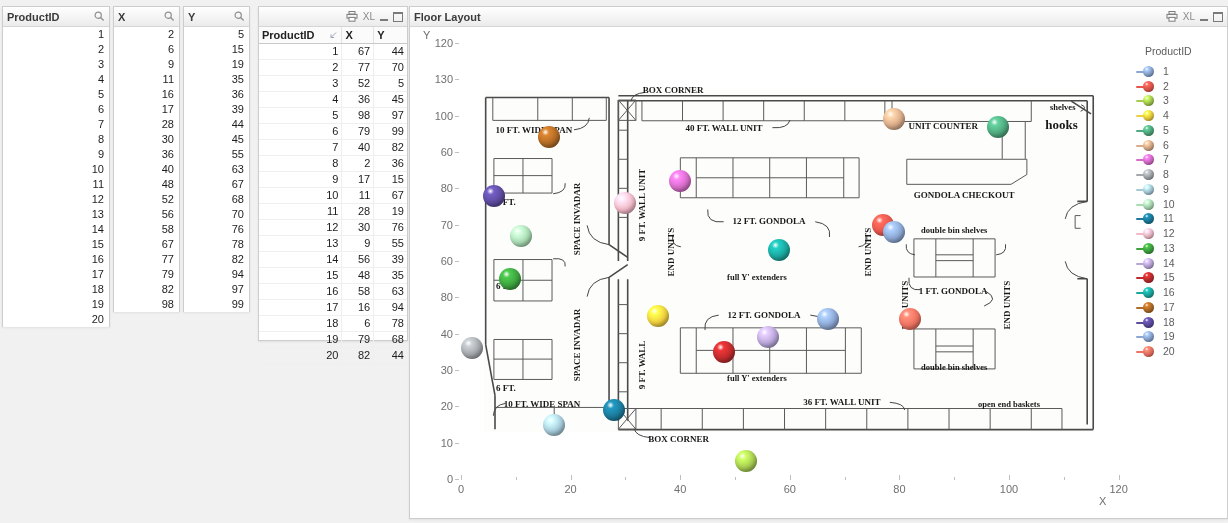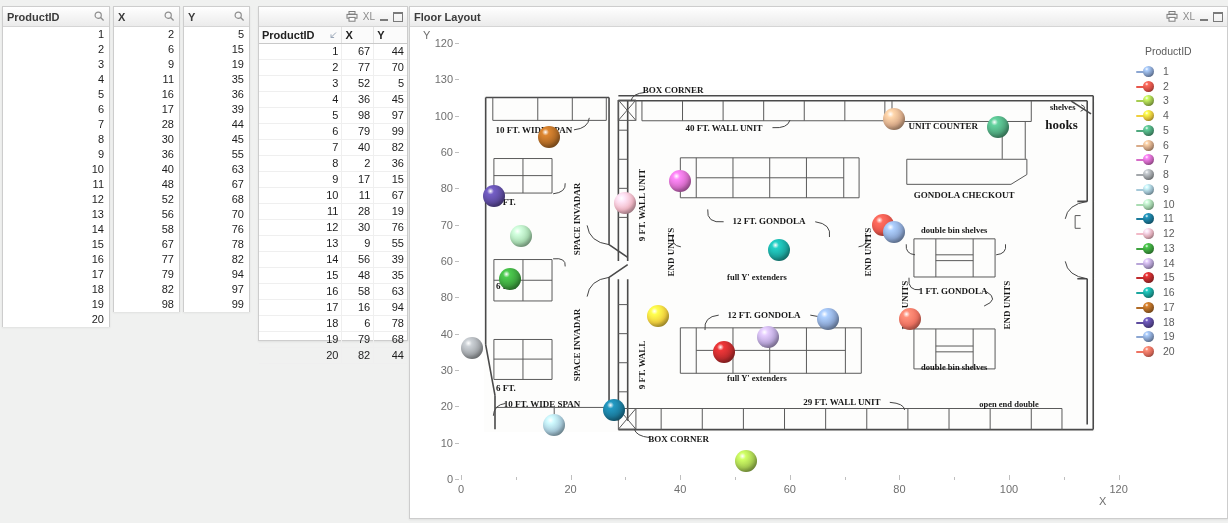--- a/index.html
+++ b/index.html
@@ -347,22 +347,22 @@
         <div class="fp-label" style="left: 354.044px; top: 287.775px; font-size: 9px;">12 FT. GONDOLA</div>
         <div class="fp-label" style="left: 346.92px; top: 249.625px; font-size: 8.5px;">full Y' extenders</div>
         <div class="fp-label" style="left: 346.92px; top: 351.358px; font-size: 8.5px;">full Y' extenders</div>
         <div class="fp-label rot" style="left: 261.432px; top: 224.919px; font-size: 9px;">END UNITS</div>
         <div class="fp-label rot" style="left: 457.616px; top: 224.919px; font-size: 9px;">END UNITS</div>
         <div class="fp-label rot" style="left: 494.88px; top: 277.602px; font-size: 9px;">END UNITS</div>
         <div class="fp-label rot" style="left: 596.808px; top: 277.602px; font-size: 9px;">END UNITS</div>
         <div class="fp-label" style="left: 543.104px; top: 263.795px; font-size: 9px;">1 FT. GONDOLA</div>
         <div class="fp-label" style="left: 544.2px; top: 203.119px; font-size: 8.5px;">double bin shelves</div>
         <div class="fp-label" style="left: 544.2px; top: 340.458px; font-size: 8.5px;">double bin shelves</div>
-        <div class="fp-label" style="left: 431.86px; top: 374.611px; font-size: 9px;">29 FT. WALL UNIT</div>
-        <div class="fp-label" style="left: 599px; top: 376.791px; font-size: 8.5px;">open end double</div>
+        <div class="fp-label" style="left: 431.86px; top: 374.611px; font-size: 9px;">36 FT. WALL UNIT</div>
+        <div class="fp-label" style="left: 599px; top: 376.791px; font-size: 8.5px;">open end baskets</div>
       </div>
     <div id="ticks">
         <div class="ytick" style="left: 11px; top: 446px;">0</div>
         <div class="tkm" style="left: 45px; top: 452px; width: 4px; height: 1px;"></div>
         <div class="ytick" style="left: 11px; top: 409.667px;">10</div>
         <div class="tkm" style="left: 45px; top: 415.667px; width: 4px; height: 1px;"></div>
         <div class="ytick" style="left: 11px; top: 373.334px;">20</div>
         <div class="tkm" style="left: 45px; top: 379.334px; width: 4px; height: 1px;"></div>
         <div class="ytick" style="left: 11px; top: 337.001px;">30</div>
         <div class="tkm" style="left: 45px; top: 343.001px; width: 4px; height: 1px;"></div>

